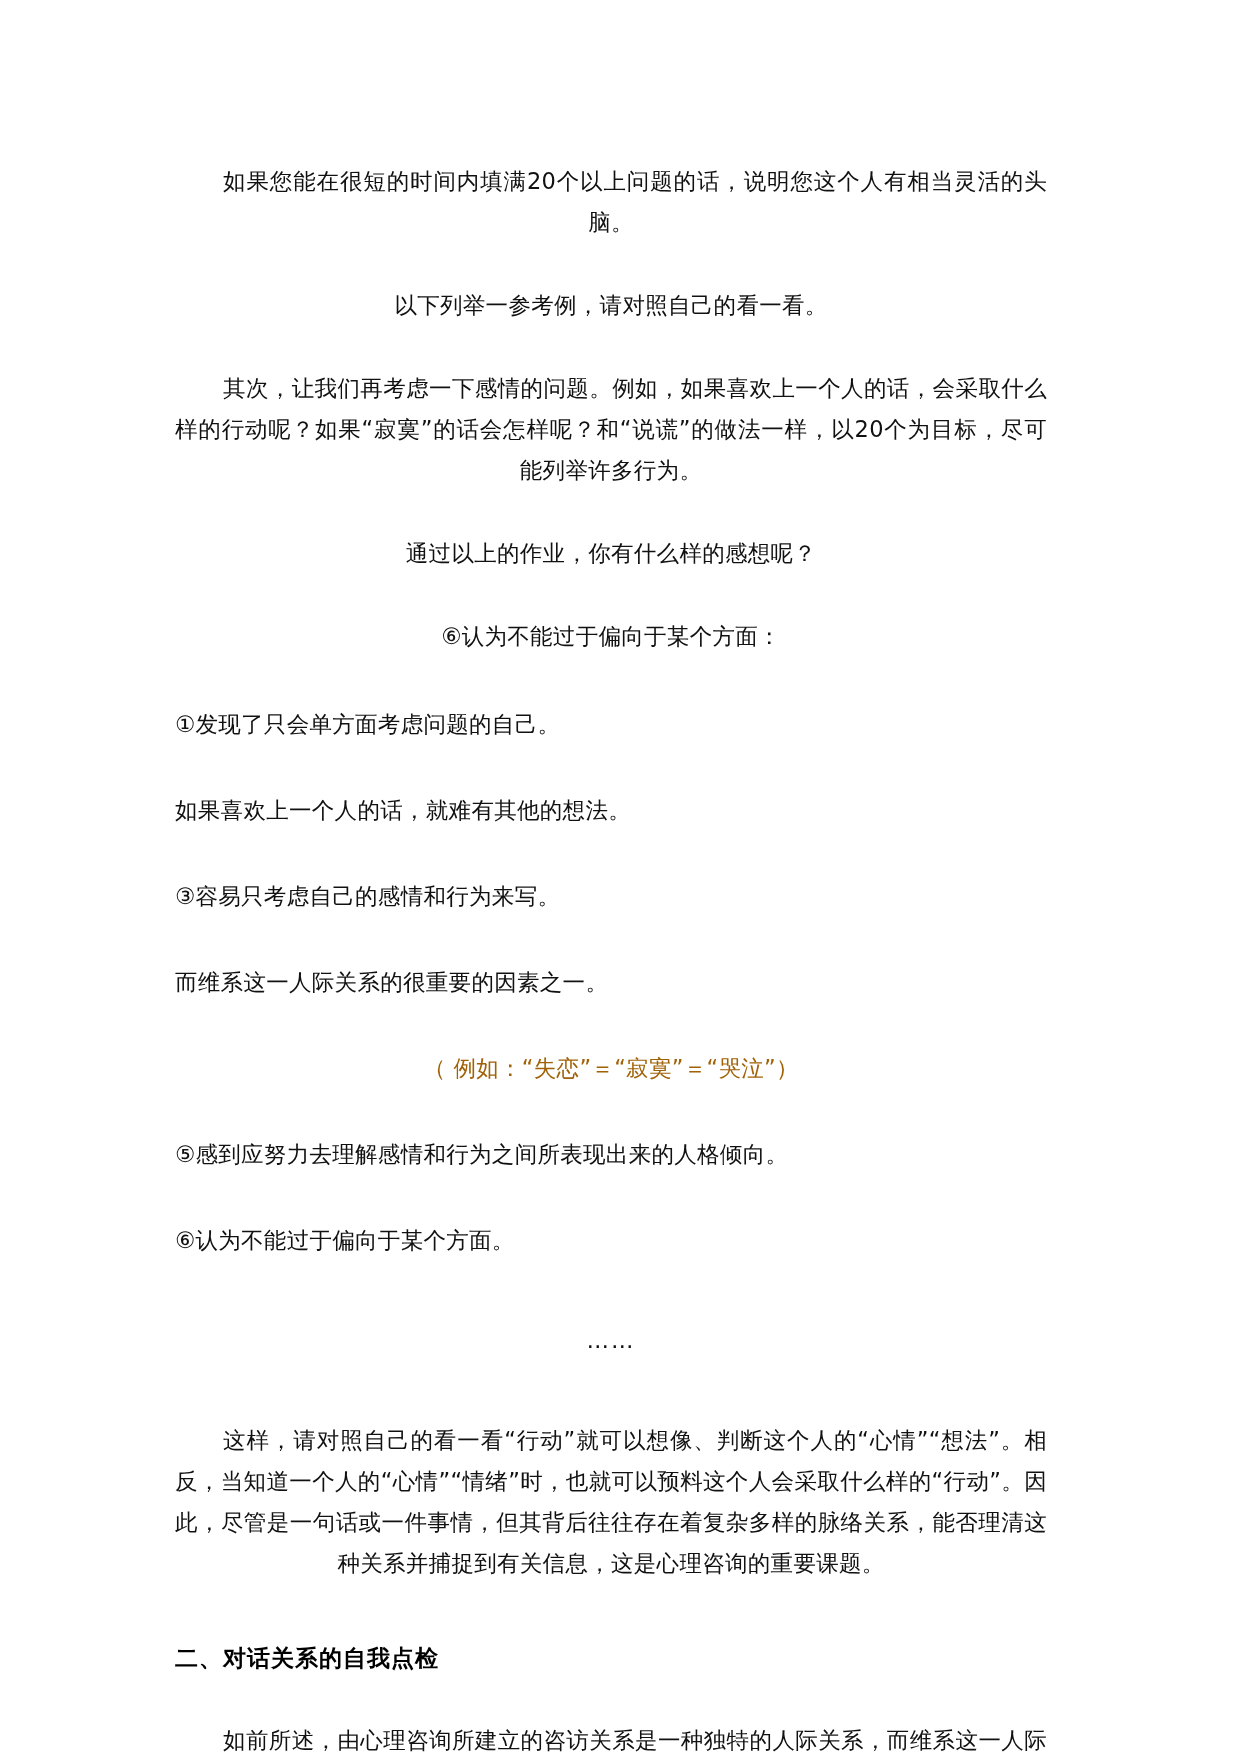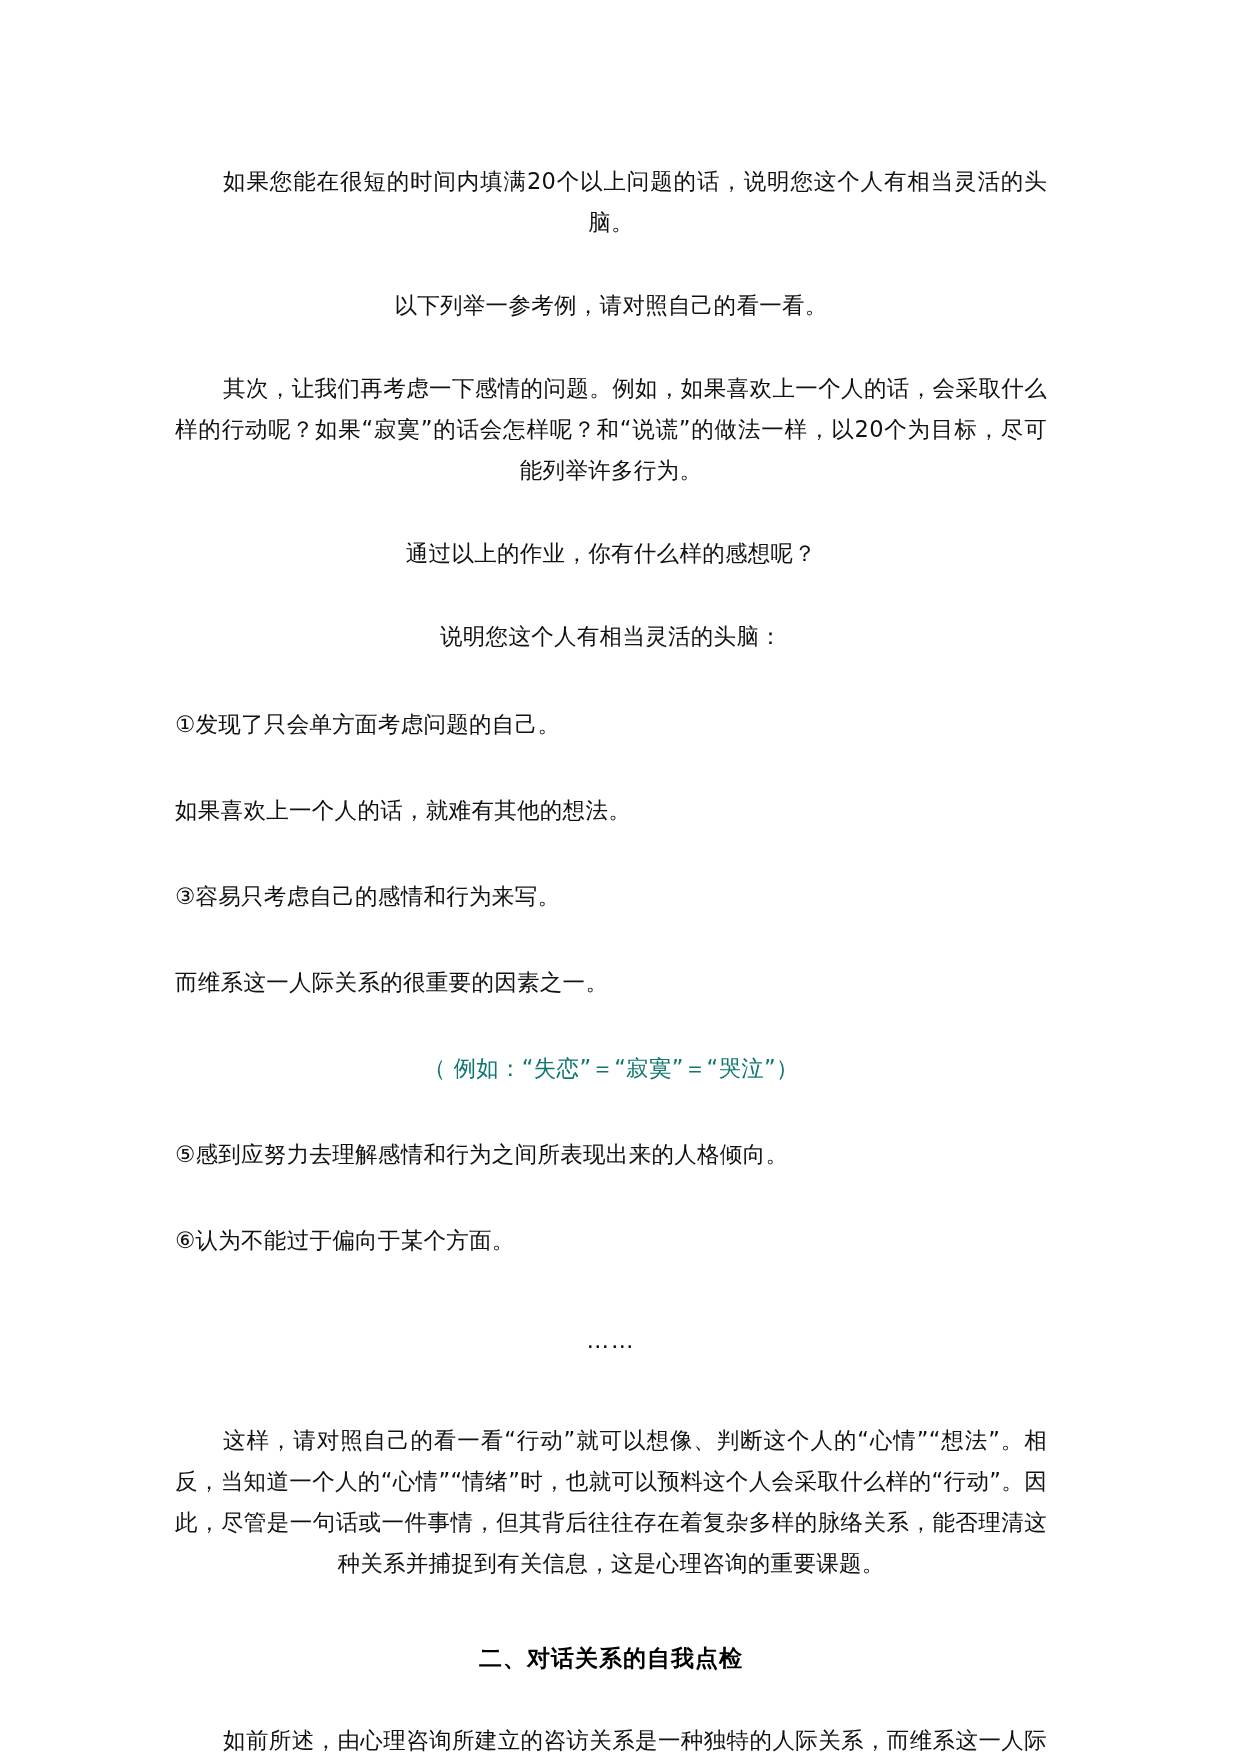--- a/index.html
+++ b/index.html
@@ -46,21 +46,21 @@
     text-align-last: center;
     text-indent: 0;
   }
   .gap-md { height: 42px; }
   .gap-lg { height: 48px; }
   .gap-xl { height: 54px; }
   .heading {
     font-size: 23px;
     line-height: 40px;
     font-weight: bold;
-    text-align: center;
+    text-align: left;
     color: #000000;
     letter-spacing: 1px;
     margin: 0;
   }
   .ellipsis-line {
     font-size: 22.5px;
     line-height: 32px;
     text-align: center;
     color: #111111;
     letter-spacing: 2px;
@@ -70,21 +70,21 @@
     line-height: 38px;
     text-align: left;
     color: #111111;
     letter-spacing: 0.3px;
     margin: 0;
   }
   .example-line {
     font-size: 22.5px;
     line-height: 38px;
     text-align: center;
-    color: #0f766e;
+    color: #a16207;
     letter-spacing: 0.3px;
     margin: 0;
   }
 </style>
 </head>
 <body>
 
 <div class="page">
   <div class="content">
 
@@ -97,21 +97,21 @@
     <div class="gap-md"></div>
 
     <p class="para indent">其次，让我们再考虑一下感情的问题。例如，如果喜欢上一个人的话，会采取什么样的行动呢？如果“寂寞”的话会怎样呢？和“说谎”的做法一样，以20个为目标，尽可能列举许多行为。</p>
 
     <div class="gap-md"></div>
 
     <p class="para center">通过以上的作业，你有什么样的感想呢？</p>
 
     <div class="gap-md"></div>
 
-    <p class="para center">说明您这个人有相当灵活的头脑：</p>
+    <p class="para center">⑥认为不能过于偏向于某个方面：</p>
 
     <div class="gap-lg"></div>
 
     <p class="list-item">①发现了只会单方面考虑问题的自己。</p>
 
     <div class="gap-lg"></div>
 
     <p class="list-item">如果喜欢上一个人的话，就难有其他的想法。</p>
 
     <div class="gap-lg"></div>

